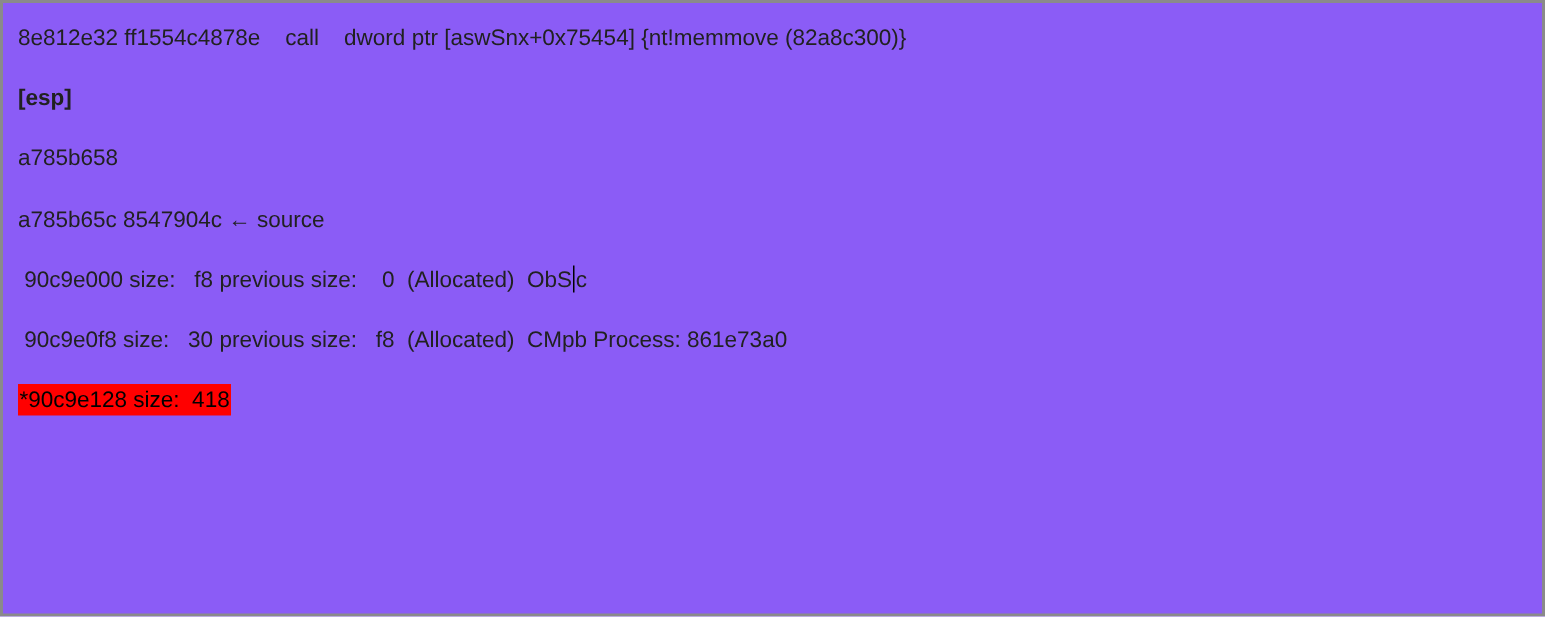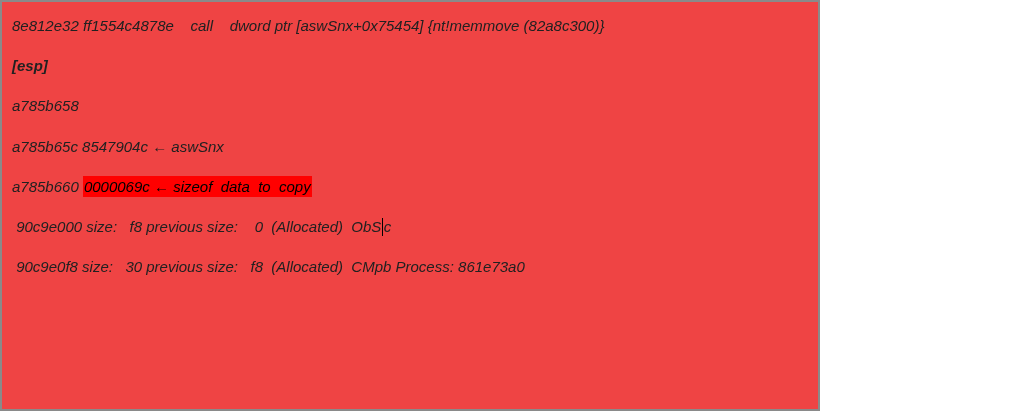--- a/index.html
+++ b/index.html
@@ -2,30 +2,29 @@
 <html><head>
 <meta charset="utf-8">
 <style>
   html, body {
     margin: 0;
     padding: 0;
     background: #ffffff;
   }
   .frame {
     box-sizing: border-box;
-    width: 820px;
+    width: 1030px;
     height: 411px;
     border: 2px solid #8a8a8a;
-    background: #ef4444;
+    background: #8b5cf6;
     padding: 3px 10px;
     overflow: hidden;
     font-family: "Liberation Sans", sans-serif;
     font-size: 15px;
     color: #212121;
-    font-style: italic;
   }
   .line {
     height: 40.3px;
     display: flex;
     align-items: center;
     white-space: pre;
   }
   .line.bold {
     font-weight: bold;
     text-align: center;
@@ -48,19 +47,18 @@
   }
 </style>
 </head>
 <body>
 
 <div class="frame">
   <div id="lines">
       <div class="line"><span class="seg">8e812e32 ff1554c4878e    call    dword ptr [aswSnx+0x75454] {nt!memmove (82a8c300)}</span></div>
       <div class="line bold"><span class="seg">[esp]</span></div>
       <div class="line"><span class="seg">a785b658 </span></div>
-      <div class="line"><span class="seg">a785b65c 8547904c ← aswSnx</span></div>
-      <div class="line"><span class="seg">a785b660 </span><span class="seg hl">0000069c ← sizeof  data  to  copy</span></div>
+      <div class="line"><span class="seg">a785b65c 8547904c ← source</span></div>
       <div class="line"><span class="seg"> 90c9e000 size:   f8 previous size:    0  (Allocated)  ObS</span><span class="caret"></span><span class="seg">c</span></div>
       <div class="line"><span class="seg"> 90c9e0f8 size:   30 previous size:   f8  (Allocated)  CMpb Process: 861e73a0</span></div>
-      <div class="line"></div>
+      <div class="line"><span class="seg hl">*90c9e128 size:  418</span></div>
     </div>
 </div>
 
 </body></html>

